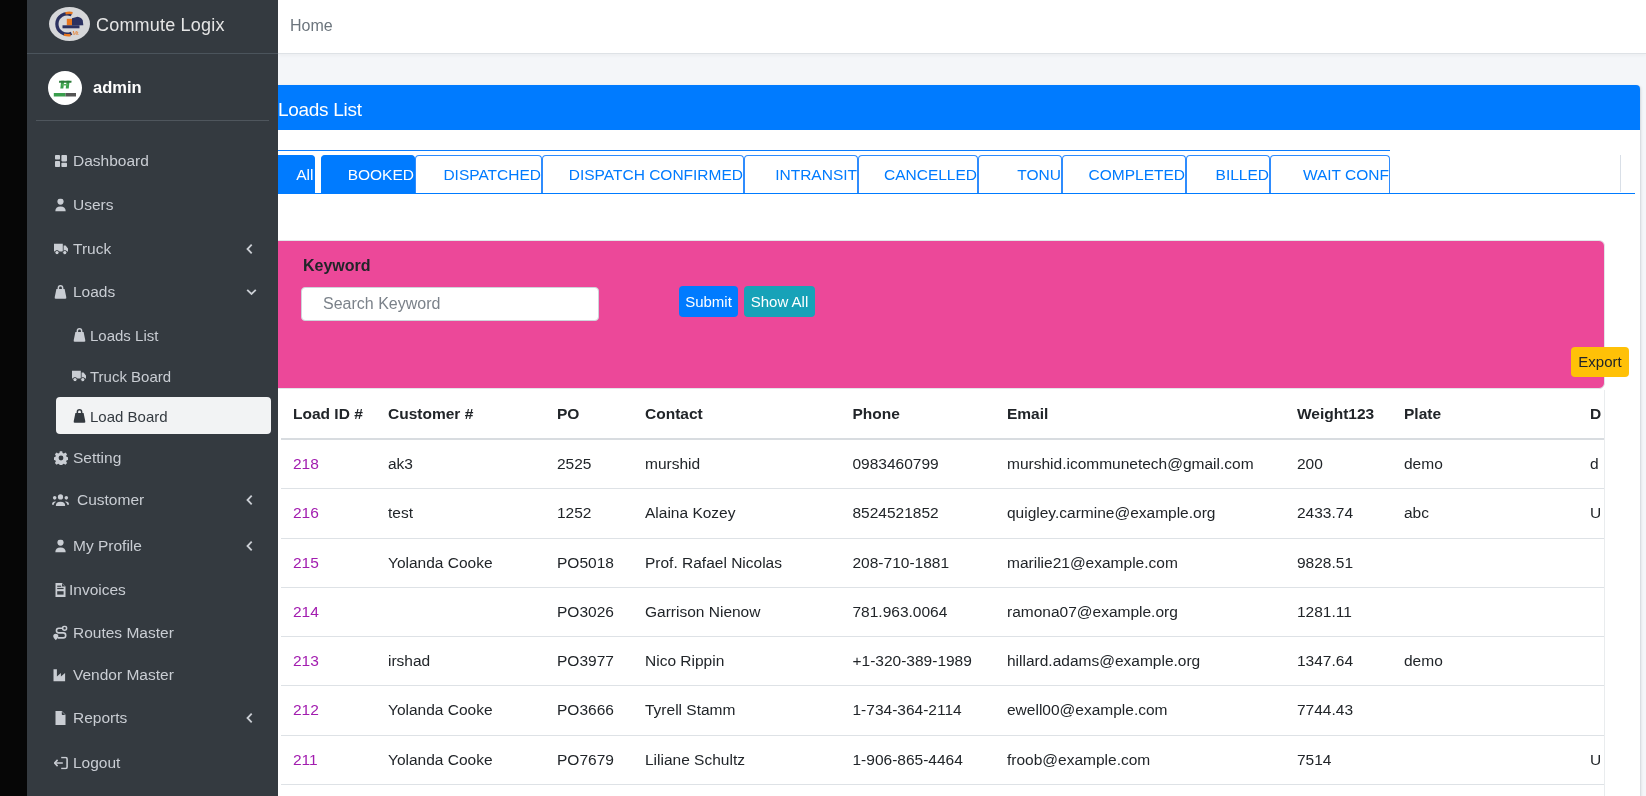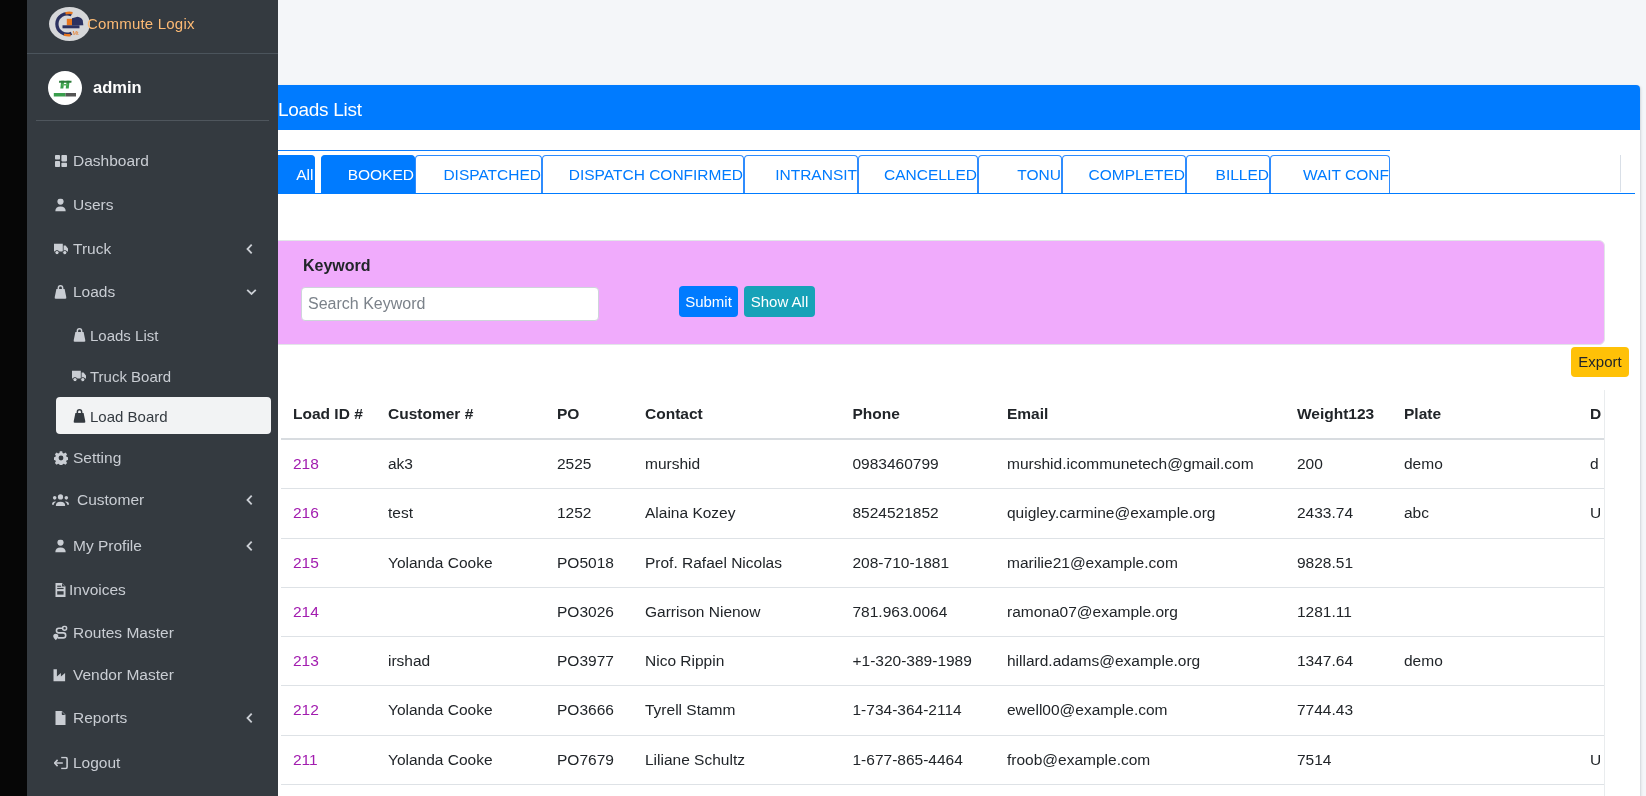--- a/index.html
+++ b/index.html
@@ -2,21 +2,21 @@
 <html><head>
 <meta charset="utf-8">
 <style>
   * { margin:0; padding:0; box-sizing:border-box; }
   html,body { width:1646px; height:796px; overflow:hidden; }
   body { font-family:"Liberation Sans", sans-serif; background:#060606; position:relative; }
 
   
   #sidebar { position:absolute; left:27px; top:0; width:251px; height:796px; background:#343a40; z-index:5; }
   #brand { position:absolute; left:0; top:0; width:251px; height:54px; border-bottom:1px solid #4b545c; }
-  #brand .btxt { position:absolute; left:60px; top:15px; font-size:15px; color:#fdba74; letter-spacing:0.2px; }
+  #brand .btxt { position:absolute; left:69px; top:15px; font-size:18px; color:#e5e5e5; letter-spacing:0.2px; }
   #avatar { position:absolute; left:21px; top:71px; }
   #uname { position:absolute; left:66px; top:78px; font-size:16.5px; font-weight:bold; color:#fff; }
   #uhr { position:absolute; left:9px; top:120px; width:233px; height:1px; background:#4f565d; }
   .nav-item { position:absolute; left:0; width:251px; height:40px; color:#c9cdd3; font-size:15.5px; }
   .nav-item .ic { position:absolute; left:25px; top:50%; transform:translateY(-50%); width:17px; display:flex; justify-content:center; }
   .nav-item .txt { position:absolute; left:46px; top:50%; transform:translateY(-50%); white-space:nowrap; }
   .nav-item .chev { position:absolute; left:219px; top:50%; transform:translateY(-50%); }
   .nav-sub .ic { left:44px; width:16px; }
   .nav-sub .txt { left:63px; font-size:15px; }
   .nav-active { background:#f2f3f4; border-radius:4px; left:29px; width:215px; height:37.5px; color:#343a40; }
@@ -35,23 +35,23 @@
   #cardhead .t { position:absolute; left:20px; top:14px; font-size:19px; color:#fff; letter-spacing:-0.3px; }
 
   
   .tab { position:absolute; top:154.5px; height:38.5px; line-height:37px; text-align:right; font-size:15.5px; color:#007bff; background:#fff; border:1px solid #2f8cfd; border-bottom:none; border-radius:4px 4px 0 0; }
   .tab.act { background:#007bff; color:#fff; border-color:#007bff; }
   #tabline { position:absolute; left:0; top:193px; width:1357px; height:1.4px; background:#007bff; }
   #tabtop { position:absolute; left:0; top:150px; width:1112px; height:1px; background:#0b7cfd; }
   #tabghost { position:absolute; left:1342px; top:155px; width:1px; height:37px; background:#d9dfe7; }
 
   
-  #panel { position:absolute; left:-20px; top:240px; width:1346.5px; height:105px; background:#f0abfc; border:1px solid #e2e5e8; border-radius:6px; }
+  #panel { position:absolute; left:-20px; top:240px; width:1346.5px; height:149px; background:#ec4899; border:1px solid #e2e5e8; border-radius:6px; }
   #panel .klabel { position:absolute; left:44px; top:16px; font-size:16px; font-weight:bold; color:#212529; }
-  #kinput { position:absolute; left:42px; top:46px; width:298px; height:34px; background:#fff; border:1px solid #ced4da; border-radius:4px; font-size:16px; color:#7b828a; line-height:32px; padding-left:6px; }
+  #kinput { position:absolute; left:42px; top:46px; width:298px; height:34px; background:#fff; border:1px solid #ced4da; border-radius:4px; font-size:16px; color:#7b828a; line-height:32px; padding-left:21px; }
   .btn { position:absolute; top:45px; height:31px; line-height:31px; text-align:center; color:#fff; font-size:15px; border-radius:4px;margin-left:48px; }
   #bsubmit { left:372px; width:59px; background:#007bff; }
   #bshow { left:437px; width:71px; background:#17a2b8; }
   #bexport { left:1264px; top:106px; width:58px; height:30px; line-height:30px; background:#ffc107; color:#212529; }
 
   
   #tablewrap { position:absolute; left:0; top:389.5px; width:1327px; height:406.5px; overflow:hidden; border-right:1px solid #e9ecee; }
   table { border-collapse:collapse; margin-left:3px; table-layout:fixed; width:1440px; }
   th { text-align:left; font-size:15.5px; font-weight:bold; color:#212529; padding:12px 0 12px 12px; line-height:24.5px; border-bottom:2px solid #d8dce0; }
   td { font-size:15.5px; color:#212529; padding:12px 0 12px 12px; line-height:24.3px; border-bottom:1px solid #dee2e6; white-space:nowrap; overflow:hidden; }
@@ -382,34 +382,37 @@
             <td>ewell00@example.com</td>
             <td>7744.43</td>
             <td></td>
             <td></td>
           </tr>
       <tr>
             <td><a>211</a></td>
             <td>Yolanda Cooke</td>
             <td>PO7679</td>
             <td>Liliane Schultz</td>
-            <td>1-677-865-4464</td>
+            <td>1-906-865-4464</td>
             <td>froob@example.com</td>
             <td>7514</td>
             <td></td>
             <td>U</td>
           </tr>
       <tr>
             <td></td>
             <td></td>
             <td></td>
             <td></td>
             <td></td>
             <td></td>
             <td></td>
             <td></td>
             <td></td>
           </tr>
     </tbody>
       </table>
   </div>
 
+  <div id="topbar">
+      <div class="home">Home</div>
+    </div>
 </div>
 
 </body></html>

